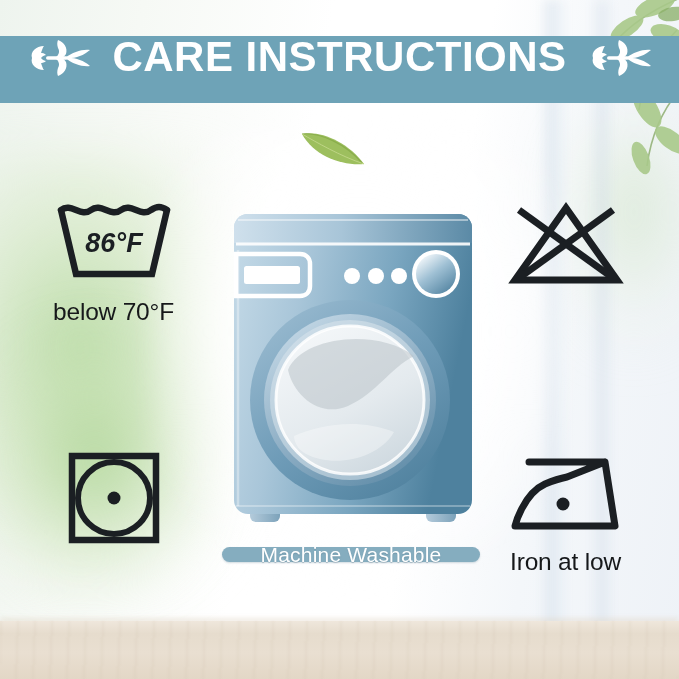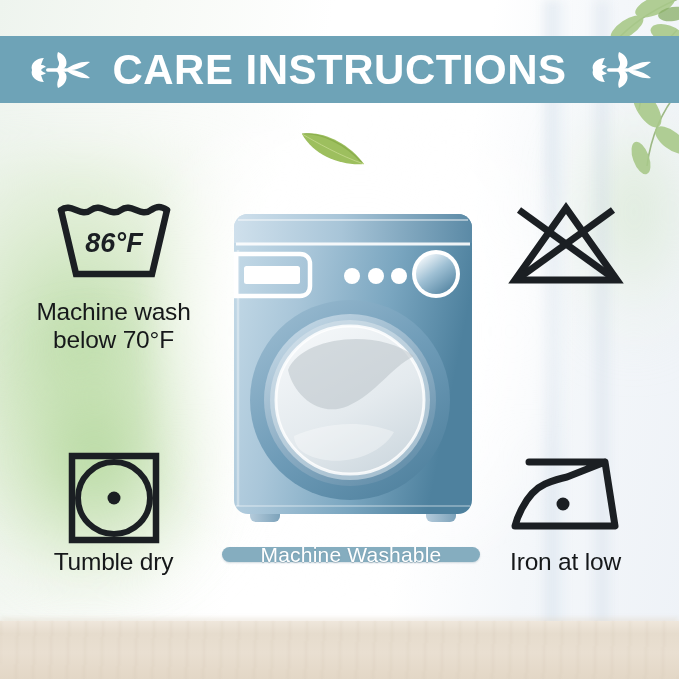--- a/index.html
+++ b/index.html
@@ -71,21 +71,21 @@
   
   .sprig{position:absolute;right:-6px;top:-10px;width:150px;height:190px;}
 
   
   .float-leaf{position:absolute;left:296px;top:120px;width:74px;height:52px;}
 
   
   .banner{
     position:absolute;left:0;top:36px;width:679px;height:67px;
     background:#6ea3b7;
-    display:flex;align-items:center;justify-content:center;gap:22px;
+    display:flex;justify-content:center;gap:22px;
   }
   .banner-title{
     color:#ffffff;font-size:42px;letter-spacing:.5px;font-weight:700;
     white-space:nowrap;line-height:1;
     font-family:"Liberation Sans","DejaVu Sans",sans-serif;
   }
   .ornament{width:62px;height:44px;flex:0 0 auto;}
 
   
   .cell{position:absolute;width:215px;text-align:center;}
@@ -185,21 +185,20 @@
 
   <div class="cell cell-tl">
     <div class="sym">
       <svg width="118" height="84" viewBox="0 0 118 84">
         <path d="M6 10 C16 2 26 18 36 10 C46 2 56 18 66 10 C76 2 86 18 96 10 C102 6 106 6 112 10" fill="none" stroke="#1b1f23" stroke-width="6.5" stroke-linecap="round"></path>
         <path d="M6 10 L21 74 L97 74 L112 10" fill="none" stroke="#1b1f23" stroke-width="6.5" stroke-linejoin="miter" stroke-linecap="butt"></path>
         <text x="59" y="52" text-anchor="middle" font-family="Liberation Sans, sans-serif" font-size="27" font-weight="600" fill="#1b1f23">86°F</text>
       </svg>
     </div>
     <div class="cap">
-      <span>Machine wash</span>
       <span>below 70°F</span>
     </div>
   </div>
 
   <div class="cell cell-tr">
     <div class="sym">
       <svg width="130" height="88" viewBox="0 0 130 88">
         <path d="M65 8 L116 80 L14 80 Z" fill="none" stroke="#1b1f23" stroke-width="7" stroke-linejoin="miter"></path>
         <path d="M18 10 L112 78" stroke="#1b1f23" stroke-width="7" stroke-linecap="butt"></path>
         <path d="M112 10 L18 78" stroke="#1b1f23" stroke-width="7" stroke-linecap="butt"></path>
@@ -209,21 +208,20 @@
 
   <div class="cell cell-bl">
     <div class="sym">
       <svg width="96" height="96" viewBox="0 0 96 96">
         <rect x="6" y="6" width="84" height="84" fill="none" stroke="#1b1f23" stroke-width="6.5"></rect>
         <circle cx="48" cy="48" r="36" fill="none" stroke="#1b1f23" stroke-width="6"></circle>
         <circle cx="48" cy="48" r="6.5" fill="#1b1f23"></circle>
       </svg>
     </div>
     <div class="cap">
-      <span>Tumble dry</span>
     </div>
   </div>
 
   <div class="cell cell-br">
     <div class="sym">
       <svg width="122" height="86" viewBox="0 0 122 86">
         <path d="M24 12 L100 12 L110 76 L10 76 C10 76 18 44 40 34 C52 29 62 27 62 27 L100 12" fill="none" stroke="#1b1f23" stroke-width="7" stroke-linejoin="round" stroke-linecap="round"></path>
         <circle cx="58" cy="54" r="6.5" fill="#1b1f23"></circle>
       </svg>
     </div>

